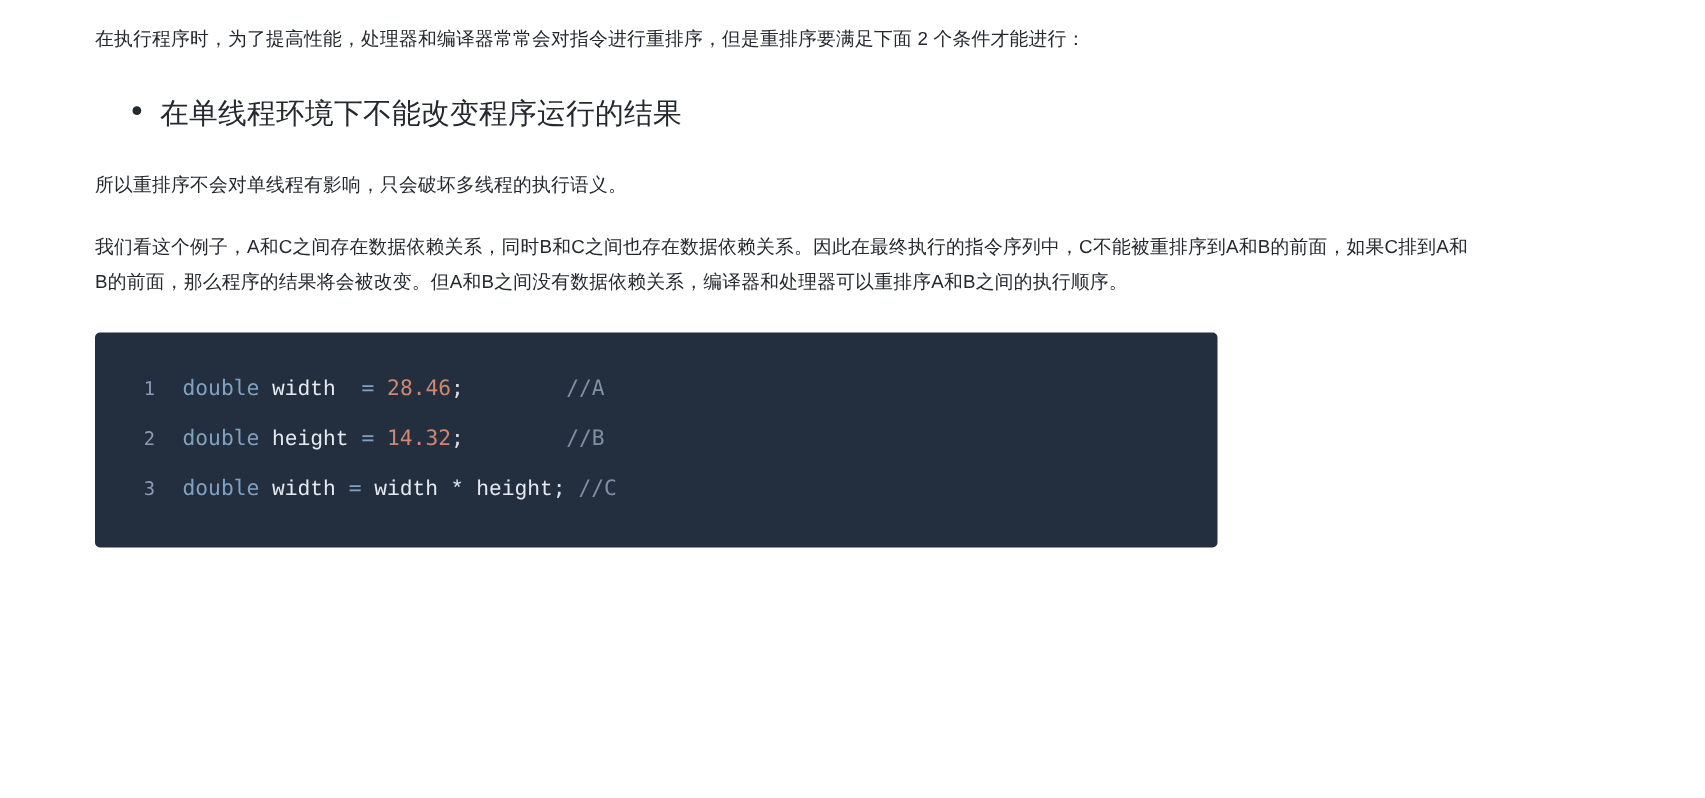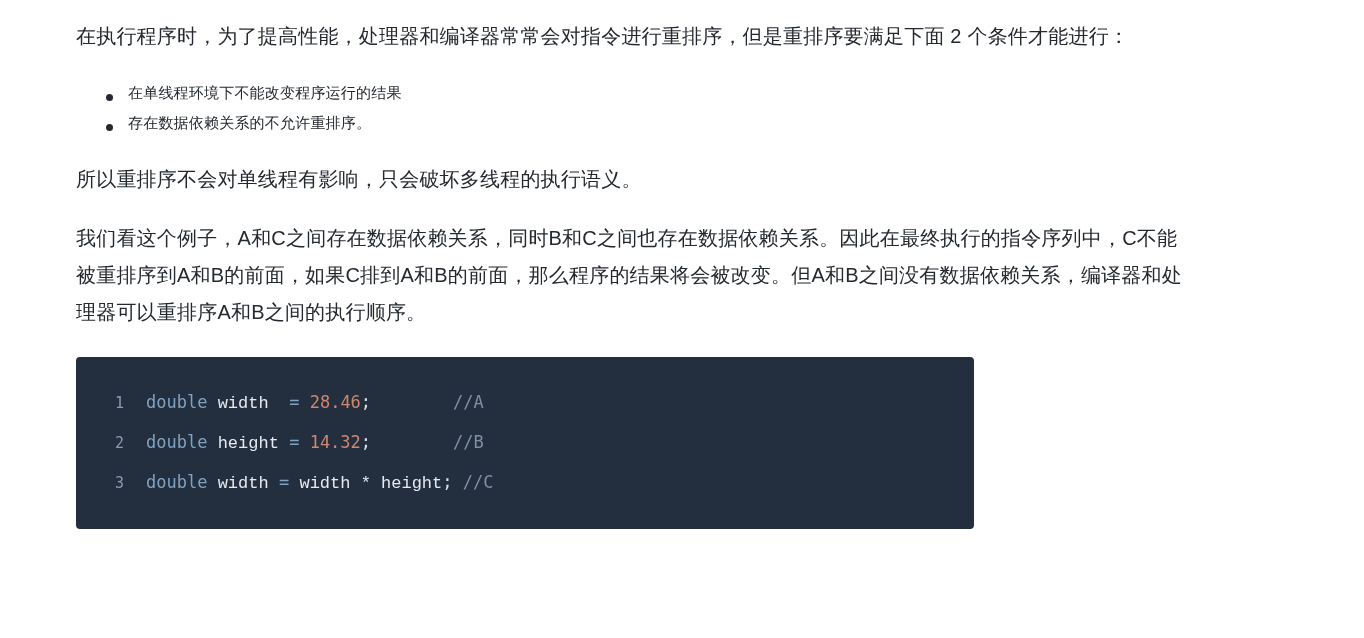--- a/index.html
+++ b/index.html
@@ -12,36 +12,36 @@
     height: 638px;
     overflow: hidden;
     font-family: "Liberation Sans", sans-serif;
     color: #2f3542;
   }
   .page {
     padding: 18px 180px 0 76px;
     box-sizing: border-box;
   }
   p.para {
-    font-size: 20px;
+    font-size: 15px;
     line-height: 1.85;
     margin: 0 0 26px 0;
     color: #24292f;
     letter-spacing: 0.2px;
   }
   p.para.tight {
     margin-bottom: 22px;
   }
   ul.bullets {
     margin: 0 0 26px 0;
     padding-left: 30px;
     list-style: none;
   }
   ul.bullets li {
-    font-size: 15px;
+    font-size: 23px;
     line-height: 1.6;
     color: #24292f;
     position: relative;
     padding-left: 22px;
     margin-bottom: 6px;
     letter-spacing: 0.2px;
   }
   ul.bullets li::before {
     content: "";
     position: absolute;
@@ -90,21 +90,20 @@
 </style>
 </head>
 <body>
 
 <div class="page">
 
   <p class="para">在执行程序时，为了提高性能，处理器和编译器常常会对指令进行重排序，但是重排序要满足下面 2 个条件才能进行：</p>
 
   <ul class="bullets">
     <li>在单线程环境下不能改变程序运行的结果</li>
-    <li>存在数据依赖关系的不允许重排序。</li>
   </ul>
 
   <p class="para tight">所以重排序不会对单线程有影响，只会破坏多线程的执行语义。</p>
 
   <p class="para">我们看这个例子，A和C之间存在数据依赖关系，同时B和C之间也存在数据依赖关系。因此在最终执行的指令序列中，C不能被重排序到A和B的前面，如果C排到A和B的前面，那么程序的结果将会被改变。但A和B之间没有数据依赖关系，编译器和处理器可以重排序A和B之间的执行顺序。</p>
 
   <div class="codeblock">
 
     <div class="codeline">
       <span class="lineno">1</span>

